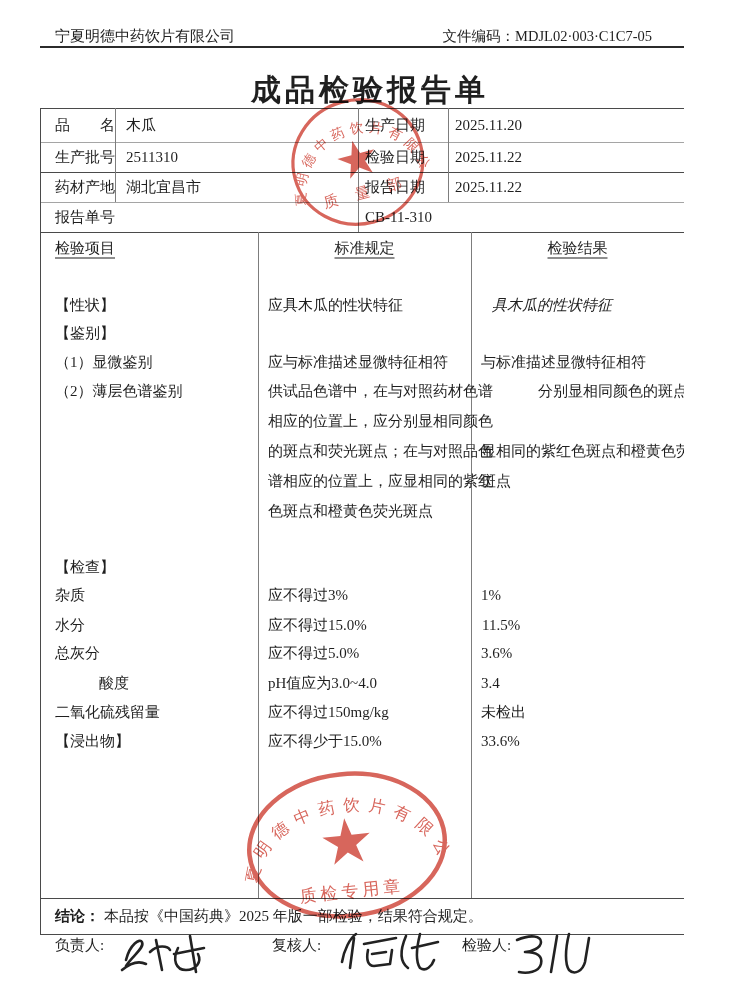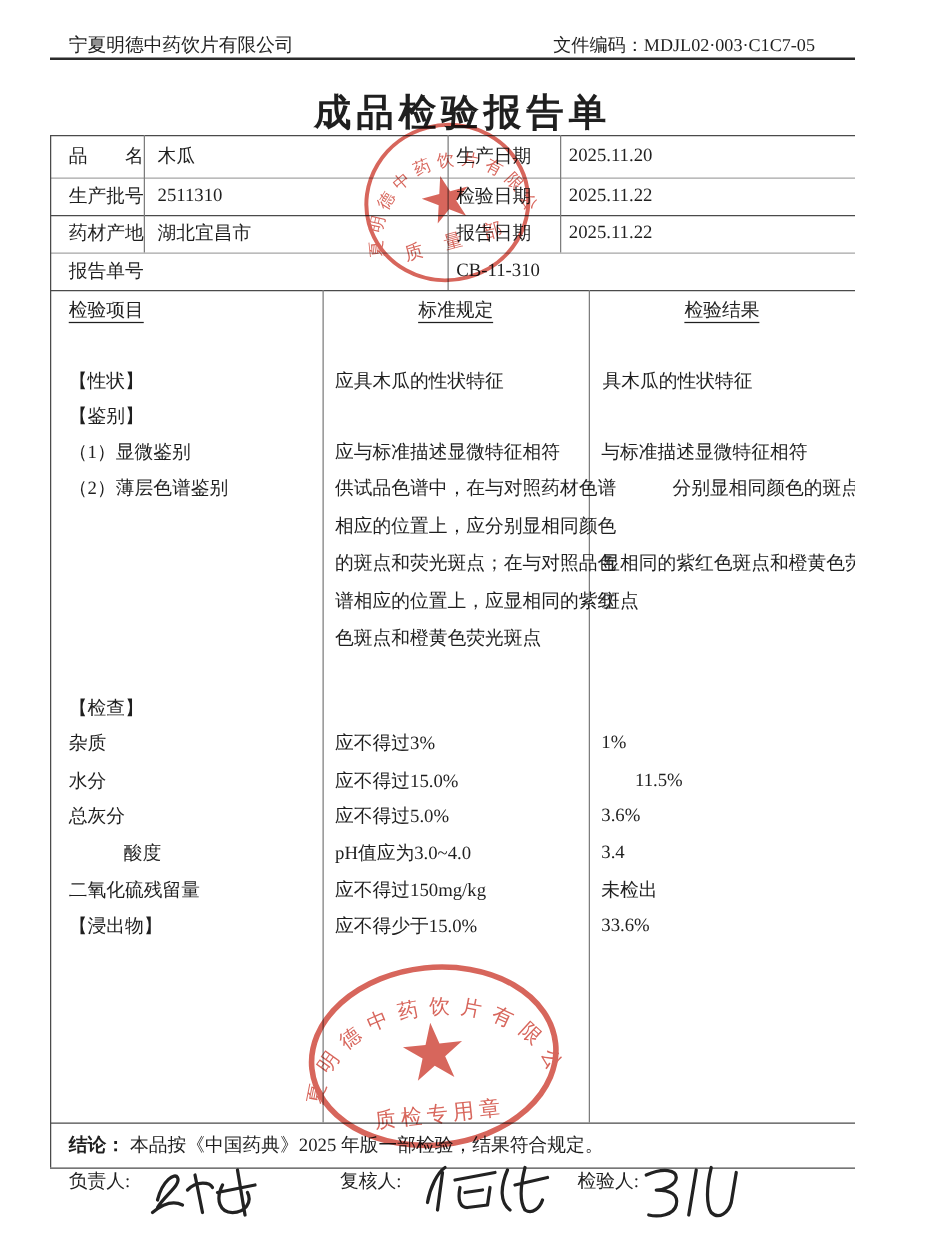--- a/index.html
+++ b/index.html
@@ -65,21 +65,21 @@
 
   <span class="cell" style="left:55px;top:217px;">报告单号</span>
   <span class="cell" style="left:365px;top:217px;">CB-11-310</span>
 
   <span class="cell th" style="left:55px;top:248px;">检验项目</span>
   <span class="cell th center213" style="left:258px;top:248px;">标准规定</span>
   <span class="cell th center213" style="left:471px;top:248px;">检验结果</span>
 
   <span class="cell" style="left:55px;top:305px;">【性状】</span>
   <span class="cell" style="left:268px;top:305px;">应具木瓜的性状特征</span>
-  <span class="cell" style="left:482px;top:305px;">具木瓜的性状特征</span>
+  <span class="cell" style="left:492px;top:305px;font-style:italic;">具木瓜的性状特征</span>
 
   <span class="cell" style="left:55px;top:333px;">【鉴别】</span>
 
   <span class="cell" style="left:55px;top:362px;">（1）显微鉴别</span>
   <span class="cell" style="left:268px;top:362px;">应与标准描述显微特征相符</span>
   <span class="cell" style="left:481px;top:362px;">与标准描述显微特征相符</span>
 
   <span class="cell" style="left:55px;top:391px;">（2）薄层色谱鉴别</span>
   <span class="cell" style="left:268px;top:391px;">供试品色谱中，在与对照药材色谱</span>
   <span class="cell" style="left:506px;top:391px;margin-left:32px;">分别显相同颜色的斑点和荧光斑点</span>
@@ -95,21 +95,21 @@
   <span class="cell" style="left:268px;top:511px;">色斑点和橙黄色荧光斑点</span>
 
   <span class="cell" style="left:55px;top:567px;">【检查】</span>
 
   <span class="cell" style="left:55px;top:595px;">杂质</span>
   <span class="cell" style="left:268px;top:595px;">应不得过3%</span>
   <span class="cell" style="left:481px;top:595px;">1%</span>
 
   <span class="cell" style="left:55px;top:625px;">水分</span>
   <span class="cell" style="left:268px;top:625px;">应不得过15.0%</span>
-  <span class="cell" style="left:508px;top:625px;">11.5%</span>
+  <span class="cell" style="left:482px;top:625px;">11.5%</span>
 
   <span class="cell" style="left:55px;top:653px;">总灰分</span>
   <span class="cell" style="left:268px;top:653px;">应不得过5.0%</span>
   <span class="cell" style="left:481px;top:653px;">3.6%</span>
 
   <span class="cell" style="left:55px;top:683px;padding-left:44px;">酸度</span>
   <span class="cell" style="left:268px;top:683px;">pH值应为3.0~4.0</span>
   <span class="cell" style="left:481px;top:683px;">3.4</span>
 
   <span class="cell" style="left:55px;top:712px;font-family:Liberation Mono, monospace;">二氧化硫残留量</span>

